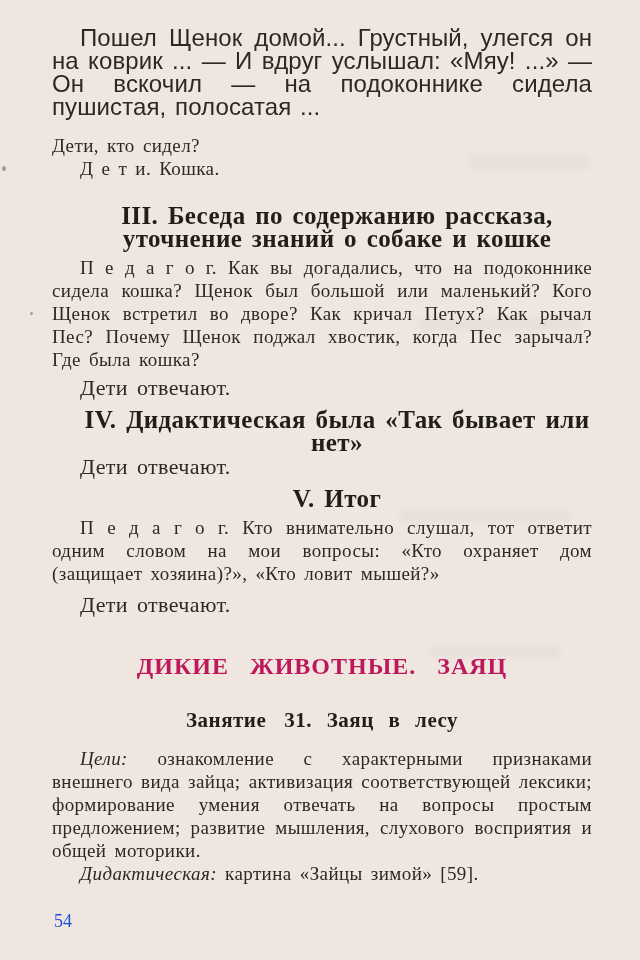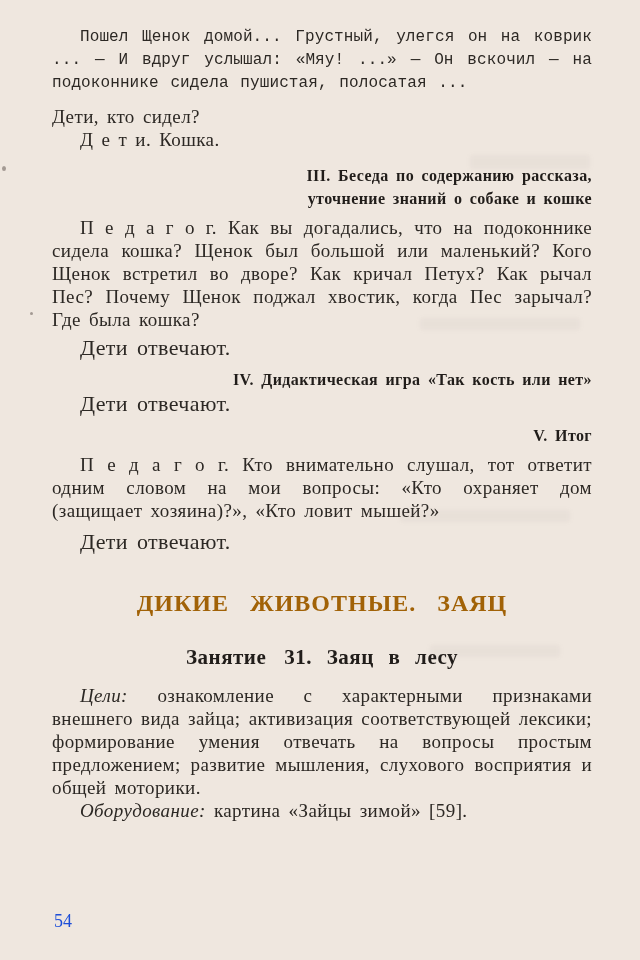--- a/index.html
+++ b/index.html
@@ -32,56 +32,56 @@
     line-height: 23px;
     letter-spacing: 0.4px;
     word-spacing: 3px;
   }
   .p {
     margin: 0;
     text-align: justify;
   }
   .indent { text-indent: 28px; }
   .sans {
-    font-family: Liberation Mono, monospace;
-    font-size: 16px;
+    font-family: Liberation Sans, sans-serif;
+    font-size: 24px;
     letter-spacing: 0.1px;
     word-spacing: 2px;
   }
   .story { margin-top: 26px; }
-  .qline { margin-top: 10px; text-align: left; }
+  .qline { margin-top: 16px; text-align: left; }
   .aline { text-align: left; text-indent: 28px; }
   .h-sub {
-    margin: 13px 0 0 0;
+    margin: 24px 0 0 0;
     padding-left: 30px;
     font-weight: bold;
-    font-size: 16px;
+    font-size: 25px;
     line-height: 23px;
     color: #211d1a;
-    text-align: right;
+    text-align: center;
   }
   .h-sub span { display: block; }
   .teacher { margin-top: 6px; }
   .deti {
     margin-top: 7px;
     font-size: 22px;
     line-height: 20px;
     text-align: left;
     text-indent: 28px;
   }
   .mt10 { margin-top: 10px; }
   .section-title {
     margin: 36px 0 0 0;
     font-size: 24px;
     line-height: 30px;
     font-weight: bold;
     text-align: center;
     letter-spacing: 1px;
     word-spacing: 14px;
-    color: #a16207;
+    color: #be185d;
   }
   .lesson-title {
     margin: 25px 0 0 0;
     font-family: Liberation Serif, serif;
     font-size: 21px;
     line-height: 28px;
     font-weight: bold;
     text-align: center;
     letter-spacing: 0.5px;
     word-spacing: 9px;
@@ -143,39 +143,39 @@
 
     <h3 class="h-sub">
       <span>III. Беседа по содержанию рассказа,</span>
       <span>уточнение знаний о собаке и кошке</span>
     </h3>
 
     <p class="p indent teacher">П е д а г о г. Как вы догадались, что на подоконнике сидела кошка? Щенок был большой или маленький? Кого Щенок встретил во дворе? Как кричал Петух? Как рычал Пес? Почему Щенок поджал хвостик, когда Пес зарычал? Где была кошка?</p>
 
     <p class="p deti">Дети отвечают.</p>
 
-    <h3 class="h-sub mt10">IV. Дидактическая игра «Так кость или нет»</h3>
+    <h3 class="h-sub mt10">IV. Дидактическая была «Так бывает или нет»</h3>
 
 
 
     <p class="p deti" style="margin-top:3px;">Дети отвечают.</p>
 
     <h3 class="h-sub mt10">V. Итог</h3>
 
     <p class="p indent teacher">П е д а г о г. Кто внимательно слушал, тот ответит одним словом на мои вопросы: «Кто охраняет дом (защищает хозяина)?», «Кто ловит мышей?»</p>
 
     <p class="p deti mt10">Дети отвечают.</p>
 
     <h1 class="section-title">ДИКИЕ ЖИВОТНЫЕ. ЗАЯЦ</h1>
 
     <h2 class="lesson-title"><span>Занятие</span><span class="gap"></span><span>31. Заяц в лесу</span></h2>
 
     <p class="p indent goals"><span class="lead-label">Цели:</span> <span>ознакомление с характерными признаками внешнего вида зайца; активизация соответствующей лексики; формирование умения отвечать на вопросы простым предложением; развитие мышления, слухового восприятия и общей моторики.</span></p>
 
-    <p class="p indent"><span class="lead-label">Оборудование:</span> <span>картина «Зайцы зимой» [59].</span></p>
+    <p class="p indent"><span class="lead-label">Дидактическая:</span> <span>картина «Зайцы зимой» [59].</span></p>
 
   </div>
 
 
   <div class="pagenum">54</div>
 
   <div class="ghost" style="left:470px; top:155px; width:120px; height:14px;"></div>
   <div class="ghost" style="left:420px; top:318px; width:160px; height:12px;"></div>
   <div class="ghost" style="left:400px; top:510px; width:170px; height:12px;"></div>
   <div class="ghost" style="left:430px; top:645px; width:130px; height:12px;"></div>

